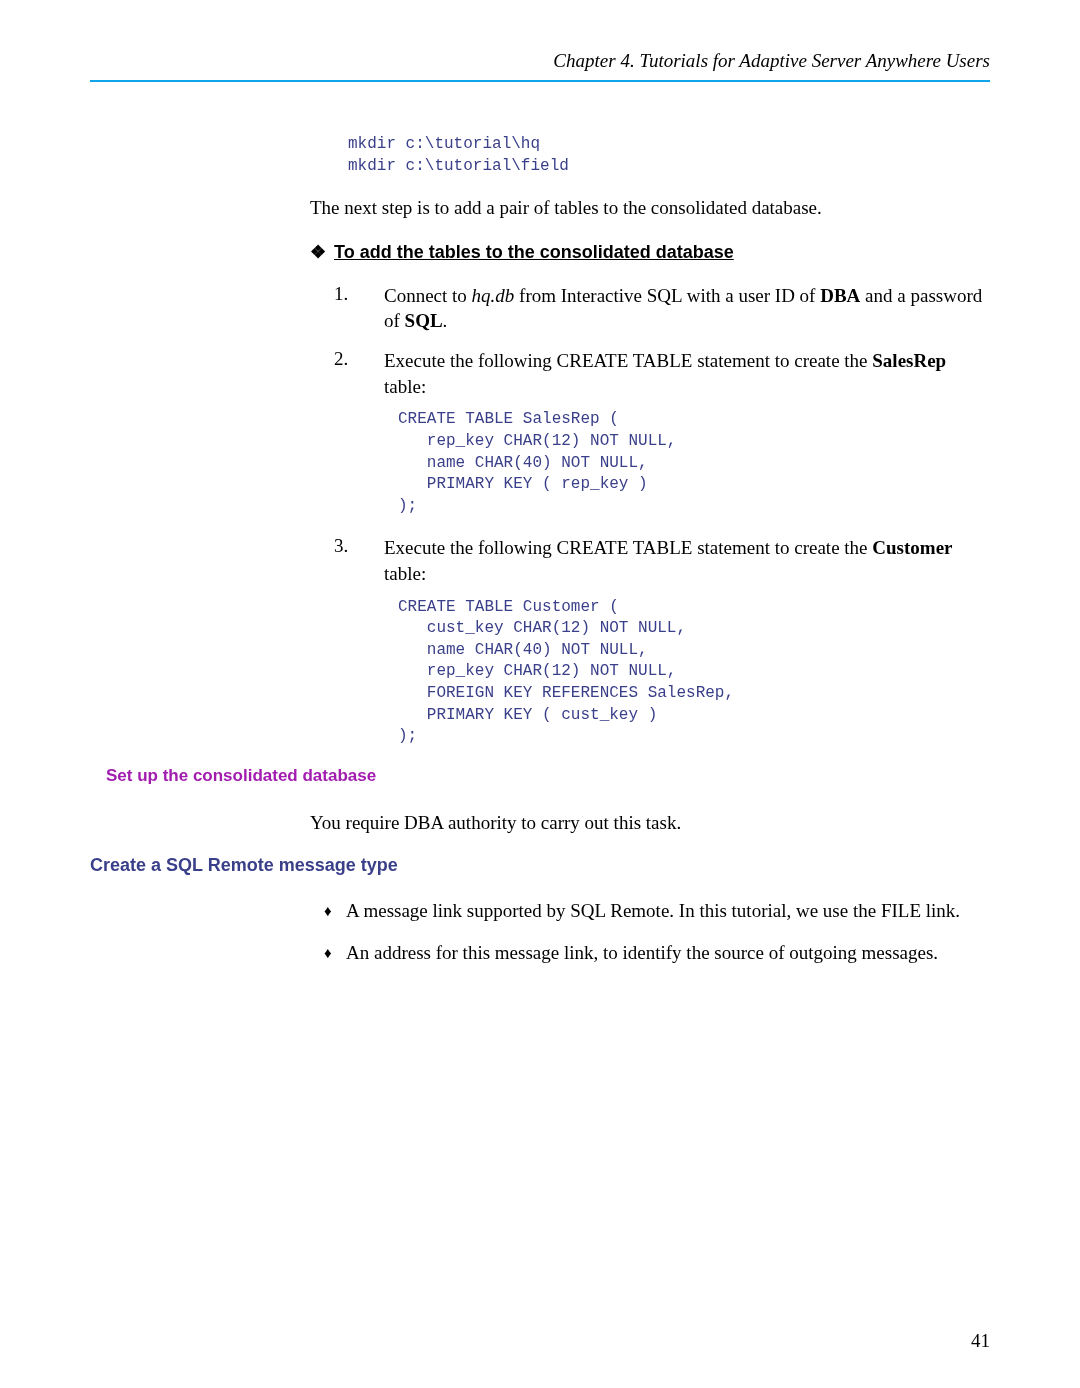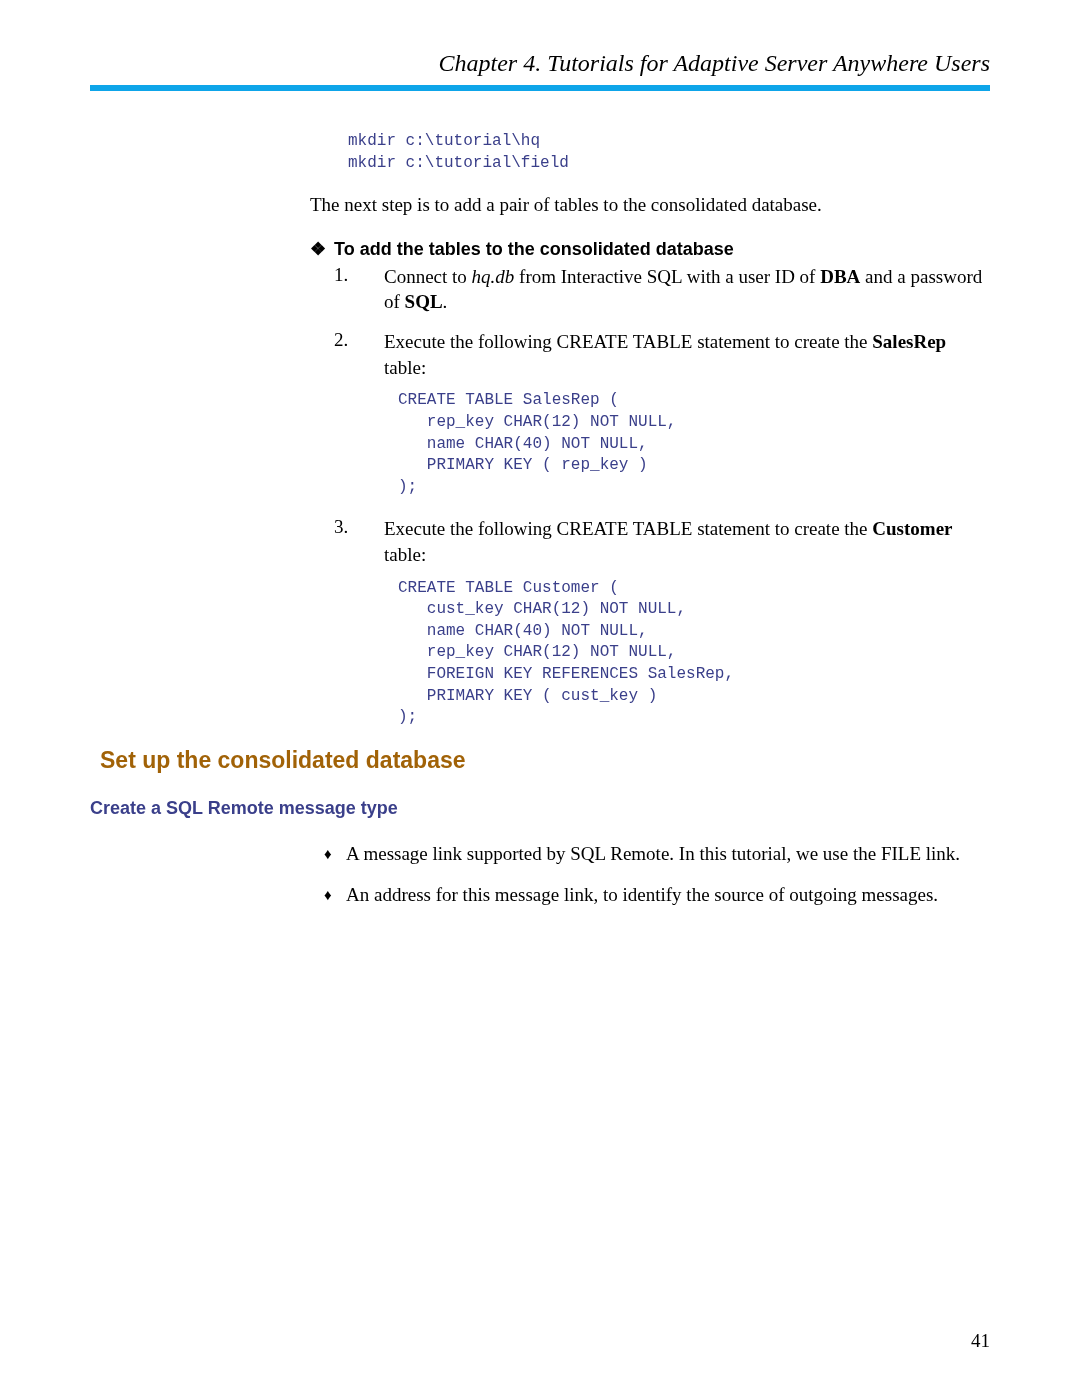--- a/index.html
+++ b/index.html
@@ -13,45 +13,46 @@
       background: #fff;
       color: #000;
       width: 1080px;
       height: 1388px;
       padding: 50px 90px 40px 90px;
       position: relative;
     }
     .header {
       text-align: right;
       font-style: italic;
-      font-size: 24px;
+      font-size: 19px;
       padding-bottom: 8px;
-      border-bottom: 6px solid #0ea5e9;
-      margin-bottom: 40px;
+      border-bottom: 2px solid #0ea5e9;
+      margin-bottom: 52px;
     }
     .content {
       margin-left: 220px;
     }
     .code-block {
       font-family: 'Courier New', Courier, monospace;
       font-size: 16px;
       color: #3a3f8a;
       white-space: pre;
       margin: 4px 0 18px 38px;
       line-height: 1.35;
     }
     .body-para {
       margin-bottom: 20px;
       line-height: 1.35;
     }
     .procedure-title {
       font-family: Arial, Helvetica, sans-serif;
       font-weight: bold;
       font-size: 18px;
-      margin-bottom: 4px;
+      margin-bottom: 20px;
+      text-decoration: underline;
     }
     .procedure-title .diamond {
       display: inline-block;
       width: 24px;
     }
     .ol-list {
       list-style: none;
       margin-left: 24px;
       margin-bottom: 14px;
     }
@@ -63,25 +64,25 @@
       flex: 0 0 26px;
     }
     .ol-body {
       flex: 1;
       line-height: 1.35;
       margin-left: 24px;
     }
     .section-h2 {
       font-family: Arial, Helvetica, sans-serif;
       font-weight: bold;
-      font-size: 23px;
-      color: #a16207;
+      font-size: 17px;
+      color: #a21caf;
       margin-top: 10px;
       margin-bottom: 24px;
-      margin-left: 10px;
+      margin-left: 16px;
     }
     .section-h3 {
       font-family: Arial, Helvetica, sans-serif;
       font-weight: bold;
       font-size: 18px;
       color: #3a3f8a;
       margin-top: 10px;
       margin-bottom: 22px;
       margin-left: 0;
     }
@@ -166,20 +167,21 @@
 );</div>
       </div>
     </li>
   </ol>
 
 </div>
 
 <h2 class="section-h2">Set up the consolidated database</h2>
 
 <div class="content">
+  <p class="body-para">You require DBA authority to carry out this task.</p>
 </div>
 
 <h3 class="section-h3">Create a SQL Remote message type</h3>
 
 <div class="content">
 
   <ul class="bullet-list">
     <li>
       <div class="bullet-marker">♦</div>
       <div class="bullet-body">A message link supported by SQL Remote. In this tutorial, we use the FILE link.</div>

